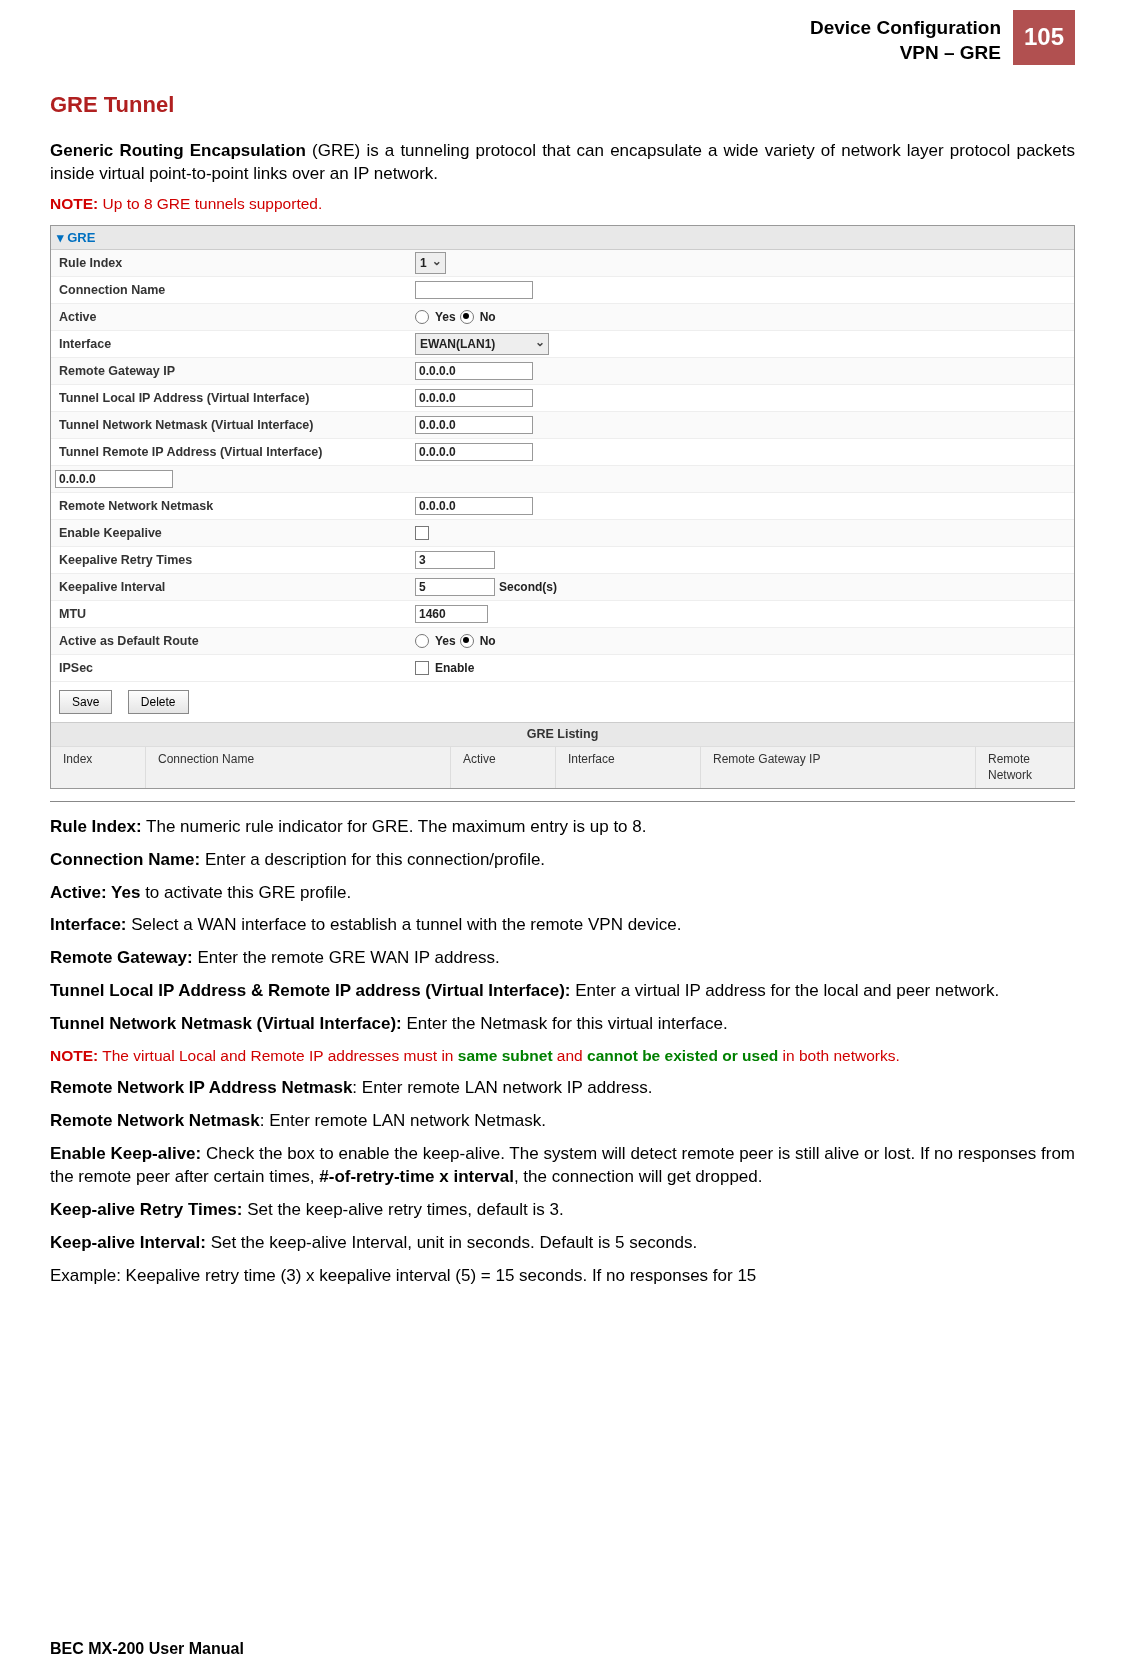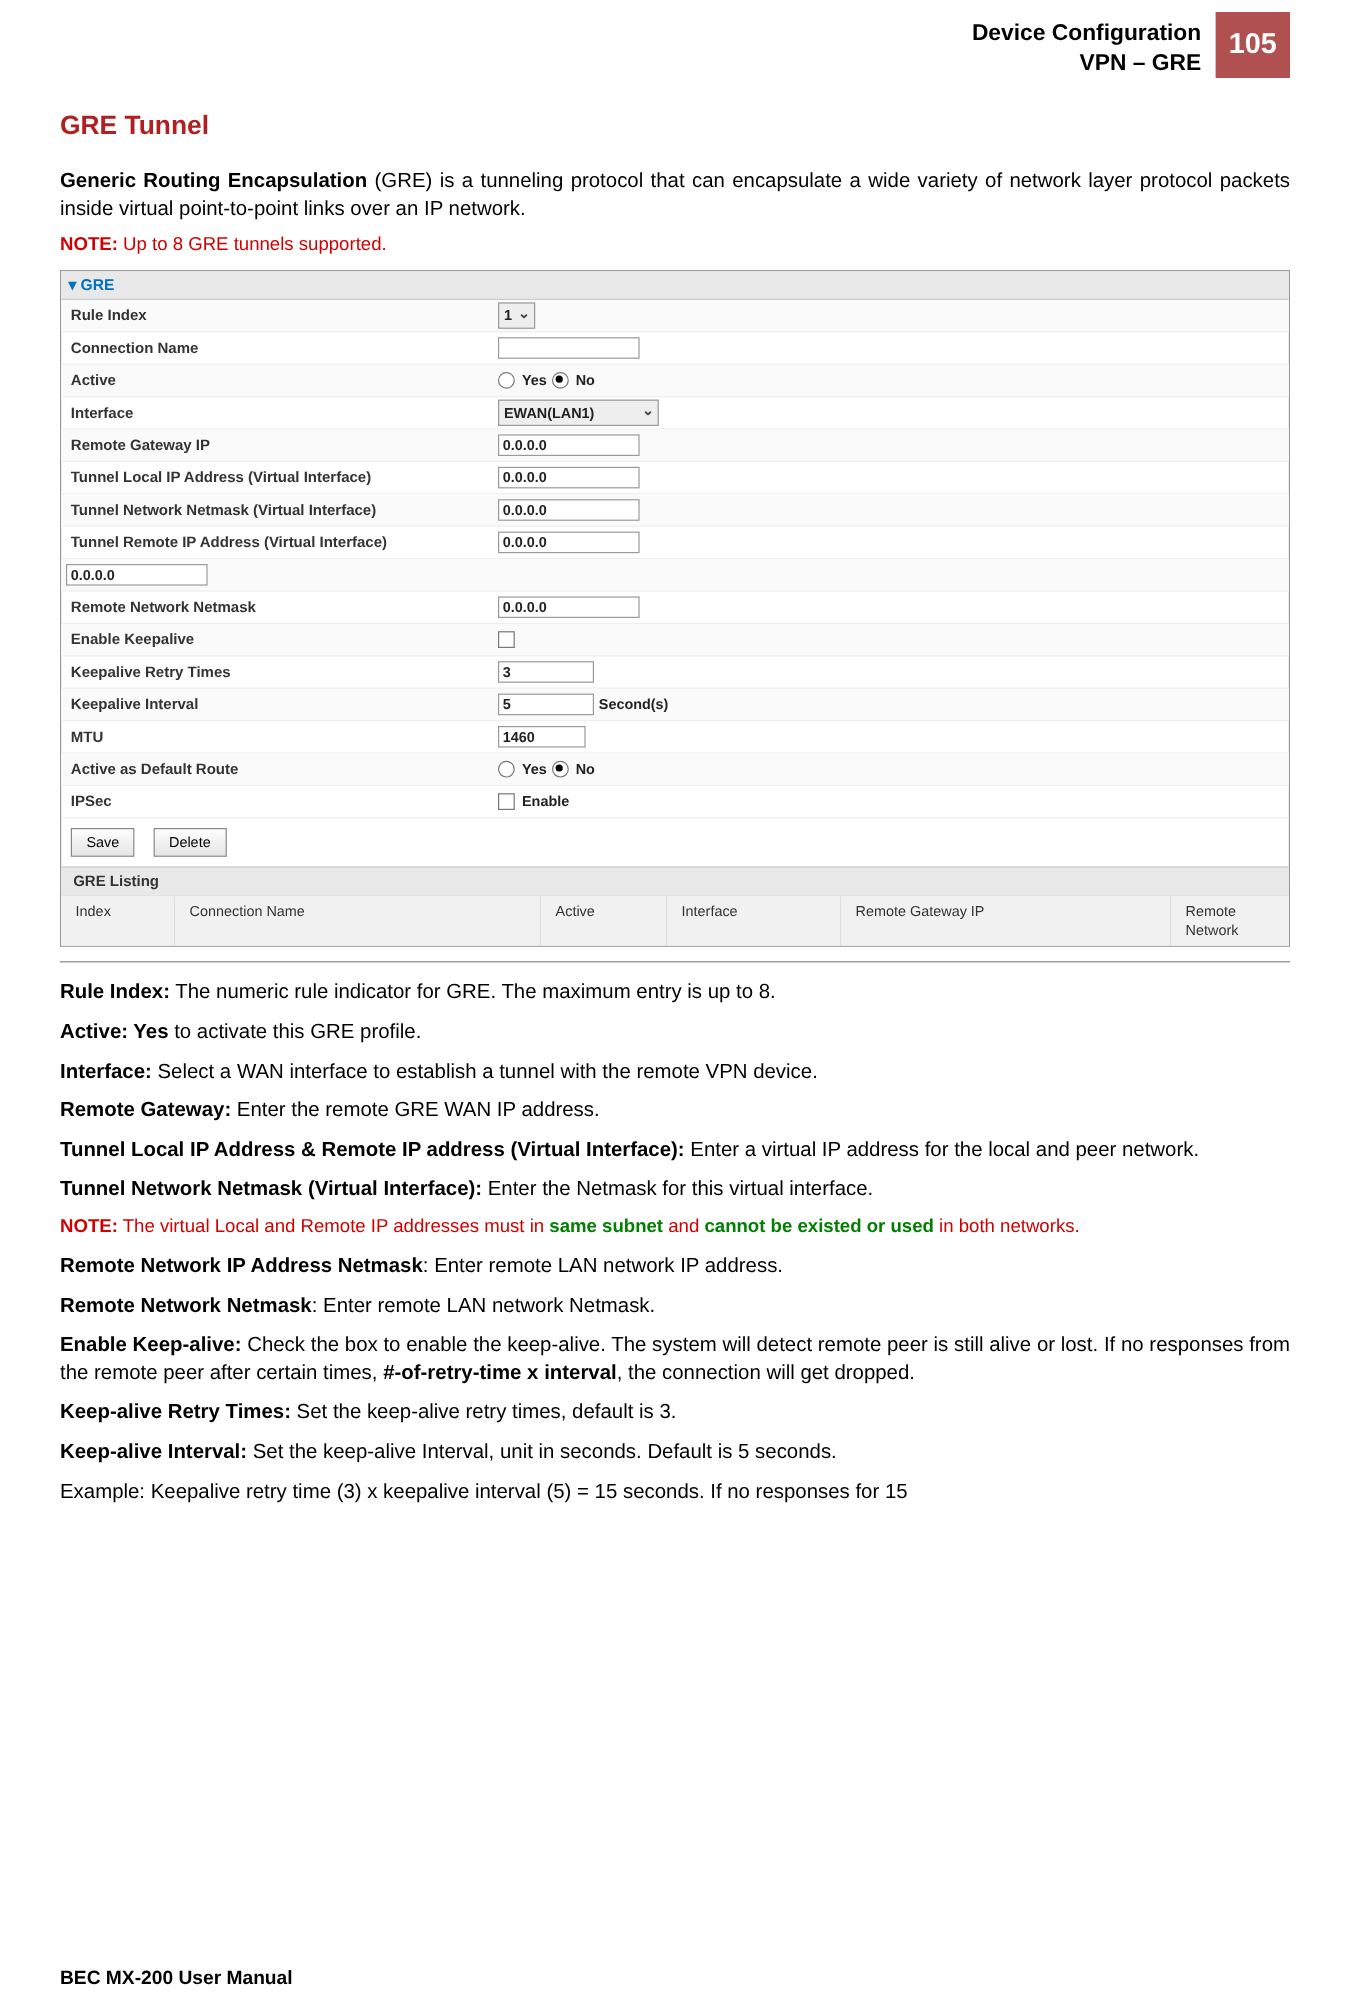--- a/index.html
+++ b/index.html
@@ -147,23 +147,24 @@
     font-size: 12px;
     padding: 0 12px;
     display: inline-flex;
     align-items: center;
     margin: 6px 4px 6px 8px;
   }
   .ss-sub {
     background: #e8e8e8;
     font-weight: bold;
     font-size: 12.5px;
-    padding: 3px 10px;
+    padding: 3px 20px;
     color: #333;
     border-top: 1px solid #ccc;
+    text-align: center;
   }
   .ss-cols {
     display: flex;
     border-top: 1px solid #ddd;
     font-size: 12px;
     color: #333;
   }
   .ss-cols > div {
     border-right: 1px solid #ddd;
     padding: 4px 12px;
@@ -322,20 +323,21 @@
       <div style="width:120px">Interface</div>
       <div style="width:250px">Remote Gateway IP</div>
       <div style="flex:1;border-right:none">Remote Network</div>
     </div>
   </div>
 
   <hr class="hr">
 
   <div class="defs">
     <p><span class="bld">Rule Index:</span><span> The numeric rule indicator for GRE.  The maximum entry is up to 8.</span></p>
+    <p><span class="bld">Connection Name:</span><span> Enter a description for this connection/profile.</span></p>
     <p><span class="bld">Active: Yes</span><span> to activate this GRE profile.</span></p>
     <p><span class="bld">Interface:</span><span> Select a WAN interface to establish a tunnel with the remote VPN device.</span></p>
     <p><span class="bld">Remote Gateway:</span><span> Enter the remote GRE WAN IP address.</span></p>
     <p><span class="bld">Tunnel Local IP Address &amp; Remote IP address (Virtual Interface):</span><span> Enter a virtual IP address for the local and peer network.</span></p>
     <p><span class="bld">Tunnel Network Netmask (Virtual Interface):</span><span> Enter the Netmask for this virtual interface.</span></p>
 
     <p class="note-red">
       <b>NOTE:</b><span> The virtual Local and Remote IP addresses must in </span><span class="grn">same subnet</span><span> and </span><span class="grn">cannot be existed or used</span><span> in both networks.</span>
     </p>
 

